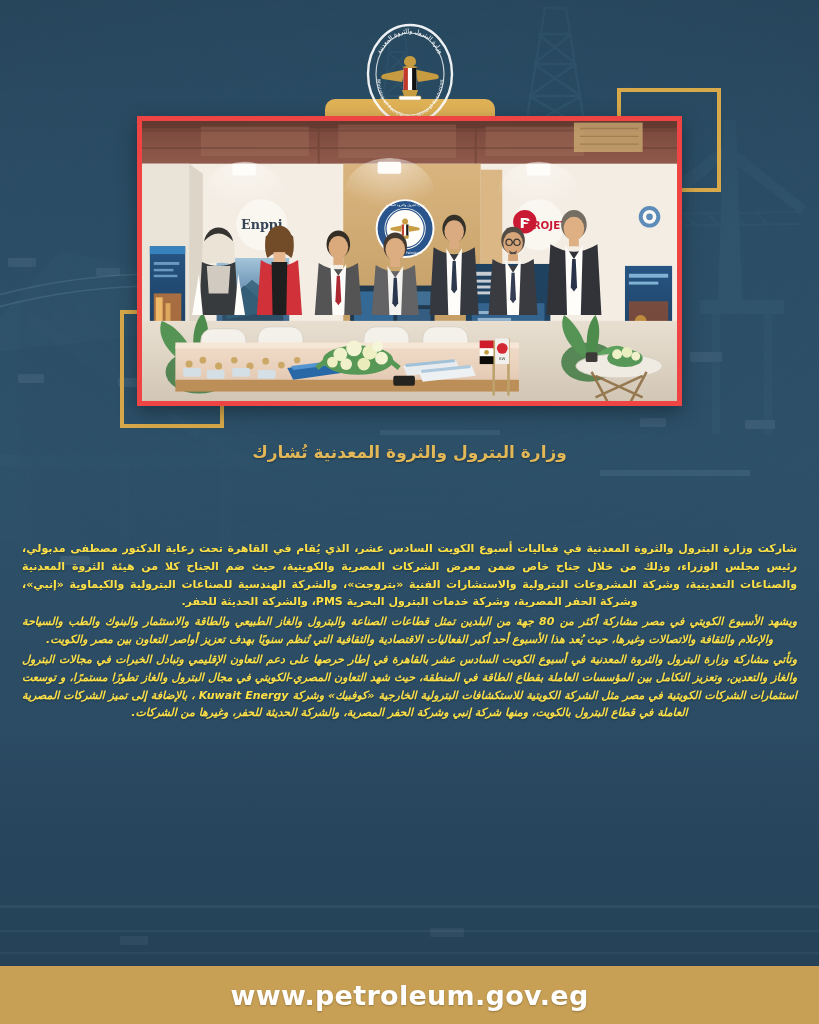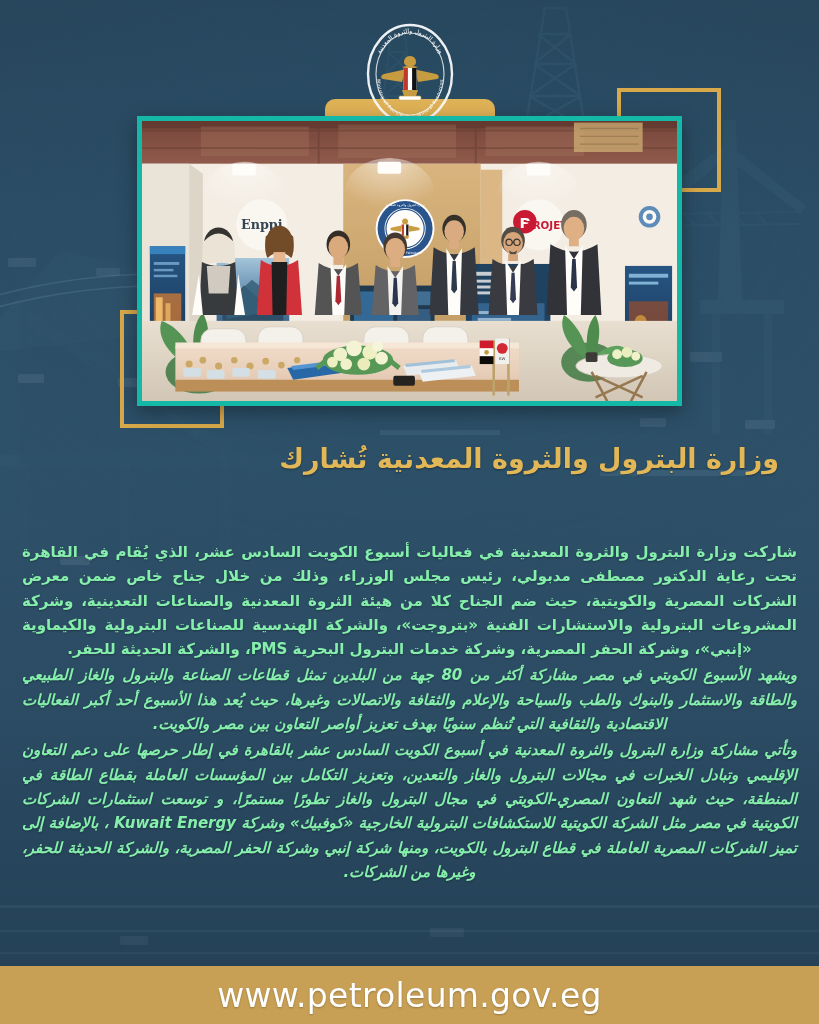--- a/index.html
+++ b/index.html
@@ -41,64 +41,65 @@
   
   .logo{
     position:absolute;left:50%;top:22px;transform:translateX(-50%);
     width:92px;height:104px;
   }
   .logo svg{display:block;}
 
   
   .photo-wrap{
     position:absolute;left:137px;top:116px;width:545px;height:290px;
-    border:5px solid #14b8a6;
+    border:5px solid #ef4444;
     box-sizing:border-box;
     overflow:hidden;
     box-shadow:0 6px 18px rgba(0,0,0,.35);
     background:#e8e3da;
   }
   .photo-wrap svg{display:block;width:100%;height:100%;}
 
   
   .title{
     position:absolute;left:40px;right:40px;top:440px;
+    text-align:center;
     color:#e2b757;
     font-weight:bold;
-    font-size:27px;
+    font-size:17px;
     line-height:1.42;
     letter-spacing:0px;
     text-shadow:0 1px 2px rgba(0,0,0,.35);
     direction:rtl;
   }
   .title .l2{display:block;}
 
   
   .body-copy{
     position:absolute;left:22px;right:22px;top:540px;
     direction:rtl;
-    color:#86efac;
-    font-size:15px;
+    color:#fde047;
+    font-size:11px;
     line-height:1.62;
     text-align:justify;
     text-align-last:center;
     font-weight:600;
     text-shadow:0 1px 2px rgba(0,0,0,.30);
   }
   .body-copy p{margin:0 0 2px 0;}
   .body-copy p.p2,.body-copy p.p3{margin-top:2px;font-style:italic;}
 
   
   .footer{
     position:absolute;left:0;right:0;bottom:0;height:58px;
     background:#c8a055;
     display:flex;align-items:center;justify-content:center;
   }
   .footer-url{
-    color:#ffffff;font-weight:normal;font-size:33px;letter-spacing:.3px;
+    color:#ffffff;font-weight:bold;font-size:27px;letter-spacing:.3px;
     direction:ltr;
     text-shadow:0 1px 2px rgba(0,0,0,.25);
   }
 </style>
 </head>
 <body>
 
 <div class="poster">
 
   <div class="bg-texture">

